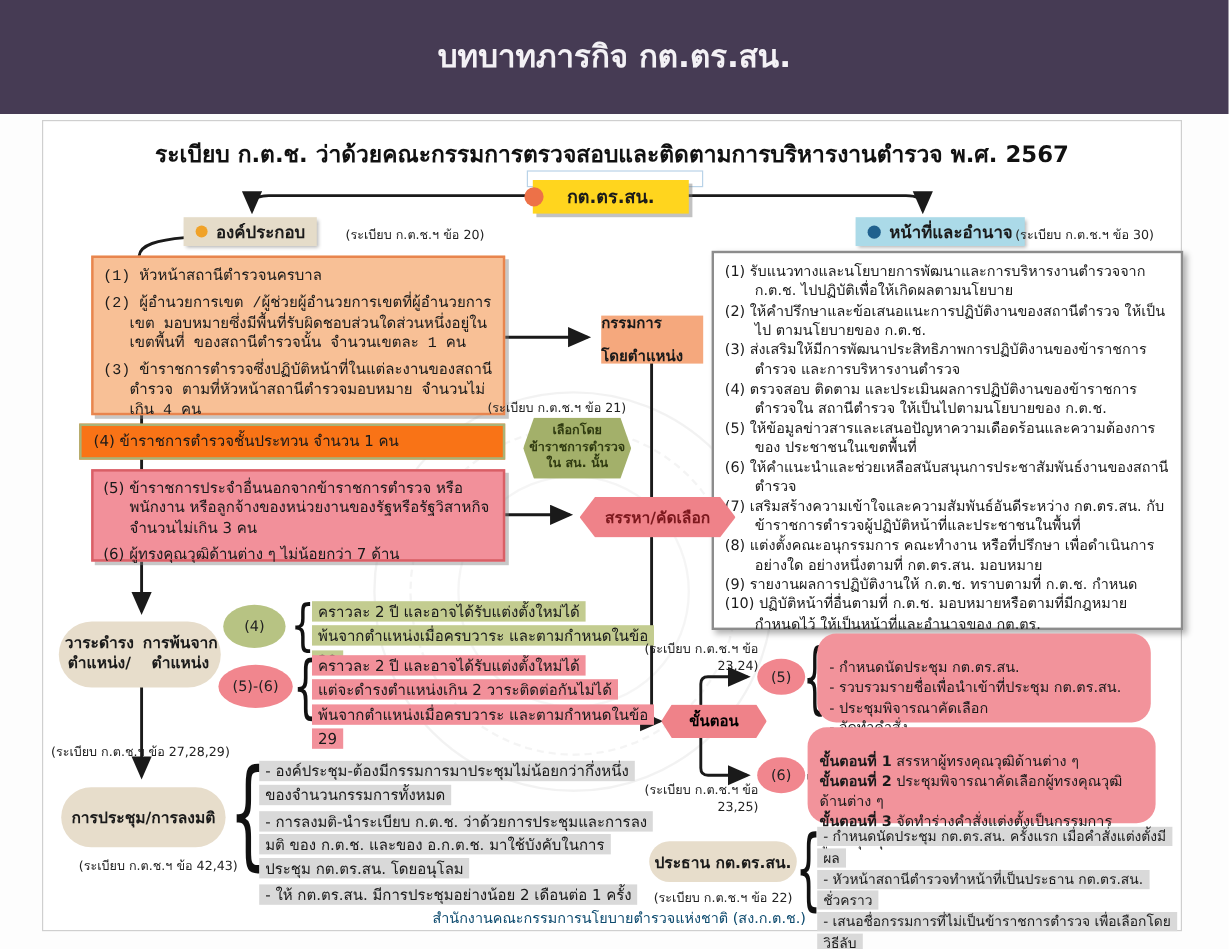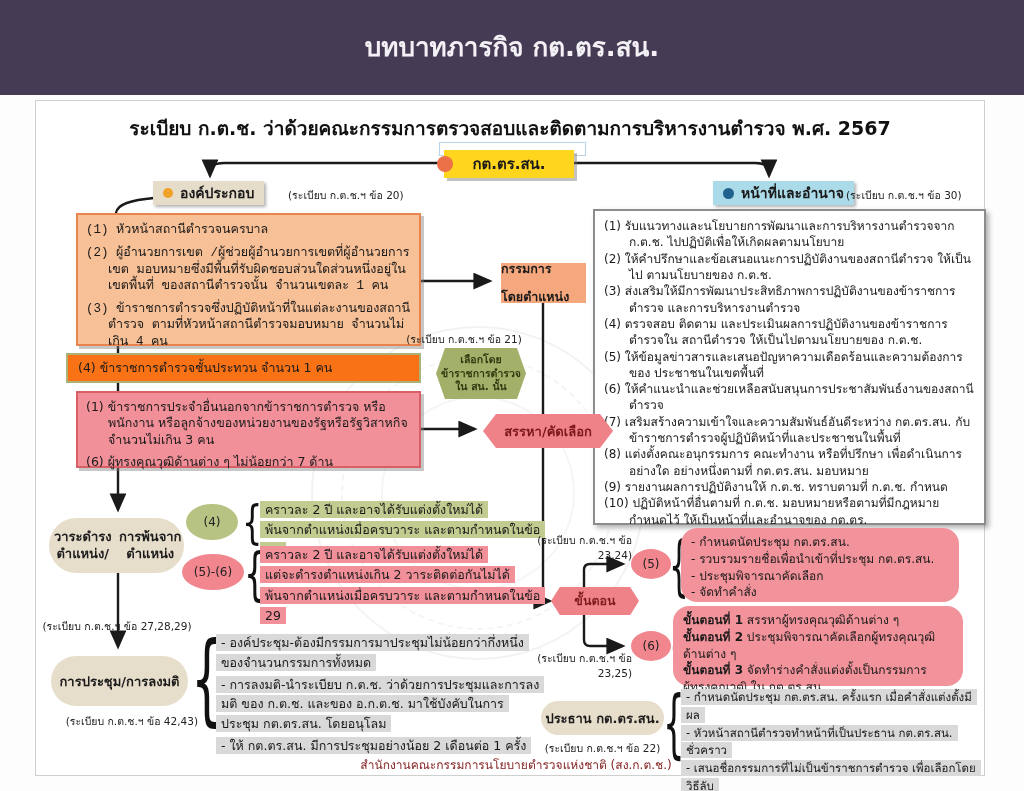--- a/index.html
+++ b/index.html
@@ -21,21 +21,21 @@
   .pbox .it{padding-left:22px;text-indent:-22px;margin-bottom:6px;}
   .duties{left:557px;top:108px;width:393px;height:316px;background:#fff;border:2px solid #8c8c8c;box-shadow:3px 3px 5px rgba(0,0,0,.3);padding:7px 9px;box-sizing:border-box;font-size:12px;line-height:1.36;}
   .duties .it{padding-left:25px;text-indent:-25px;}
   .oval{background:#e7ddcb;border-radius:30px;display:flex;flex-direction:row;align-items:center;justify-content:center;font-weight:700;text-align:center;}
   .hex{display:flex;flex-direction:column;align-items:center;justify-content:center;font-weight:700;text-align:center;clip-path:polygon(10% 0,90% 0,100% 50%,90% 100%,10% 100%,0 50%);}
   .ell{border-radius:50%;display:flex;align-items:center;justify-content:center;font-size:12px;color:#222;}
   .hl{background:#d9d9d9;padding:1px 5px;box-decoration-break:clone;-webkit-box-decoration-break:clone;}
   .hl-g{background:#c3cc90;}
   .hl-p{background:#f2909a;}
   .lines{line-height:1.62;font-size:12.5px;}
-  .pinkcard{background:#f2939b;border-radius:16px;box-sizing:border-box;padding:6px 10px;font-size:12px;line-height:1.4;}
+  .pinkcard{background:#f2939b;border-radius:16px;box-sizing:border-box;padding:20px 10px;font-size:12px;line-height:1.4;}
   .brace{color:#111;font-weight:400;transform-origin:left top;line-height:1;}
   .brace::before{content:"{";}
   .wm{border-radius:50%;pointer-events:none;}
   .artifact{border:1px solid #b9d3e8;}
   svg{position:absolute;left:0;top:0;}
 </style>
 </head>
 <body>
 
 <div class="stage">
@@ -98,21 +98,21 @@
       <div class="it">(1) หัวหน้าสถานีตำรวจนครบาล</div>
       <div class="it">(2) ผู้อำนวยการเขต /ผู้ช่วยผู้อำนวยการเขตที่ผู้อำนวยการเขต มอบหมายซึ่งมีพื้นที่รับผิดชอบส่วนใดส่วนหนึ่งอยู่ในเขตพื้นที่ ของสถานีตำรวจนั้น จำนวนเขตละ 1 คน</div>
       <div class="it">(3) ข้าราชการตำรวจซึ่งปฏิบัติหน้าที่ในแต่ละงานของสถานีตำรวจ ตามที่หัวหน้าสถานีตำรวจมอบหมาย จำนวนไม่เกิน 4 คน</div>
     </div>
 
     <div class="abs gbox">
       <span>(4) ข้าราชการตำรวจชั้นประทวน จำนวน 1 คน</span>
     </div>
 
     <div class="abs pbox">
-      <div class="it">(1) ข้าราชการประจำอื่นนอกจากข้าราชการตำรวจ หรือพนักงาน หรือลูกจ้างของหน่วยงานของรัฐหรือรัฐวิสาหกิจ จำนวนไม่เกิน 3 คน</div>
+      <div class="it">(5) ข้าราชการประจำอื่นนอกจากข้าราชการตำรวจ หรือพนักงาน หรือลูกจ้างของหน่วยงานของรัฐหรือรัฐวิสาหกิจ จำนวนไม่เกิน 3 คน</div>
       <div class="it">(6) ผู้ทรงคุณวุฒิด้านต่าง ๆ ไม่น้อยกว่า 7 ด้าน</div>
     </div>
 
     <div class="abs duties">
       <div class="it">(1) รับแนวทางและนโยบายการพัฒนาและการบริหารงานตำรวจจาก ก.ต.ช. ไปปฏิบัติเพื่อให้เกิดผลตามนโยบาย</div>
       <div class="it">(2) ให้คำปรึกษาและข้อเสนอแนะการปฏิบัติงานของสถานีตำรวจ ให้เป็นไป ตามนโยบายของ ก.ต.ช.</div>
       <div class="it">(3) ส่งเสริมให้มีการพัฒนาประสิทธิภาพการปฏิบัติงานของข้าราชการตำรวจ และการบริหารงานตำรวจ</div>
       <div class="it">(4) ตรวจสอบ ติดตาม และประเมินผลการปฏิบัติงานของข้าราชการตำรวจใน สถานีตำรวจ ให้เป็นไปตามนโยบายของ ก.ต.ช.</div>
       <div class="it">(5) ให้ข้อมูลข่าวสารและเสนอปัญหาความเดือดร้อนและความต้องการของ ประชาชนในเขตพื้นที่</div>
       <div class="it">(6) ให้คำแนะนำและช่วยเหลือสนับสนุนการประชาสัมพันธ์งานของสถานีตำรวจ</div>
@@ -167,21 +167,21 @@
       <div>การประชุม/การลงมติ</div>
     </div>
     <div class="abs ref" style="left:5px;top:612px;width:157px;text-align:right;">(ระเบียบ ก.ต.ช.ฯ ข้อ 42,43)</div>
     <div class="abs brace" style="left:155px;top:528px;font-size:90px;transform:scale(.55,1.1);"></div>
     <div class="abs" style="left:180px;top:532px;width:325px;font-size:12.5px;line-height:1.58;">
       <div style="margin-bottom:2px;"><span class="hl">- องค์ประชุม-ต้องมีกรรมการมาประชุมไม่น้อยกว่ากึ่งหนึ่ง ของจำนวนกรรมการทั้งหมด</span></div>
       <div style="margin-bottom:2px;"><span class="hl">- การลงมติ-นำระเบียบ ก.ต.ช. ว่าด้วยการประชุมและการลงมติ ของ ก.ต.ช. และของ อ.ก.ต.ช. มาใช้บังคับในการประชุม กต.ตร.สน. โดยอนุโลม</span></div>
       <div><span class="hl">- ให้ กต.ตร.สน. มีการประชุมอย่างน้อย 2 เดือนต่อ 1 ครั้ง</span></div>
     </div>
 
-    <div class="abs hex" style="left:515px;top:486px;width:88px;height:28px;background:#ef8289;color:#7f1d1d;font-size:12.5px;">
+    <div class="abs hex" style="left:515px;top:486px;width:88px;height:28px;background:#ef8289;color:#000000;font-size:12.5px;">
       <div>ขั้นตอน</div>
     </div>
 
     <div class="abs ref" style="left:488px;top:431px;width:108px;text-align:right;">(ระเบียบ ก.ต.ช.ฯ ข้อ 23,24)</div>
     <div class="abs ell" style="left:595px;top:448px;width:40px;height:30px;background:#f1868e;">
       <span>(5)</span>
     </div>
     <div class="abs brace" style="left:633px;top:432px;font-size:52px;transform:scale(.6,1.25);"></div>
     <div class="abs pinkcard" style="left:645px;top:427px;width:278px;height:74px;">
       <div>- กำหนดนัดประชุม กต.ตร.สน.</div>
@@ -206,16 +206,16 @@
     </div>
     <div class="abs ref" style="left:505px;top:639px;width:123px;text-align:center;">(ระเบียบ ก.ต.ช.ฯ ข้อ 22)</div>
     <div class="abs brace" style="left:627px;top:586px;font-size:62px;transform:scale(.55,1.2);"></div>
     <div class="abs" style="left:645px;top:588px;width:302px;font-size:11.5px;line-height:1.55;">
       <div><span class="hl">- กำหนดนัดประชุม กต.ตร.สน. ครั้งแรก เมื่อคำสั่งแต่งตั้งมีผล</span></div>
       <div><span class="hl">- หัวหน้าสถานีตำรวจทำหน้าที่เป็นประธาน กต.ตร.สน. ชั่วคราว</span></div>
       <div><span class="hl">- เสนอชื่อกรรมการที่ไม่เป็นข้าราชการตำรวจ เพื่อเลือกโดยวิธีลับ</span></div>
 
     </div>
 
-    <div class="abs" style="left:260px;top:654px;width:440px;text-align:center;font-size:12px;color:#7f1d1d;">สำนักงานคณะกรรมการนโยบายตำรวจแห่งชาติ (สง.ก.ต.ช.)</div>
+    <div class="abs" style="left:260px;top:654px;width:440px;text-align:center;font-size:12px;color:#0c4a6e;">สำนักงานคณะกรรมการนโยบายตำรวจแห่งชาติ (สง.ก.ต.ช.)</div>
 
   </div>
 </div>
 
 </body></html>

